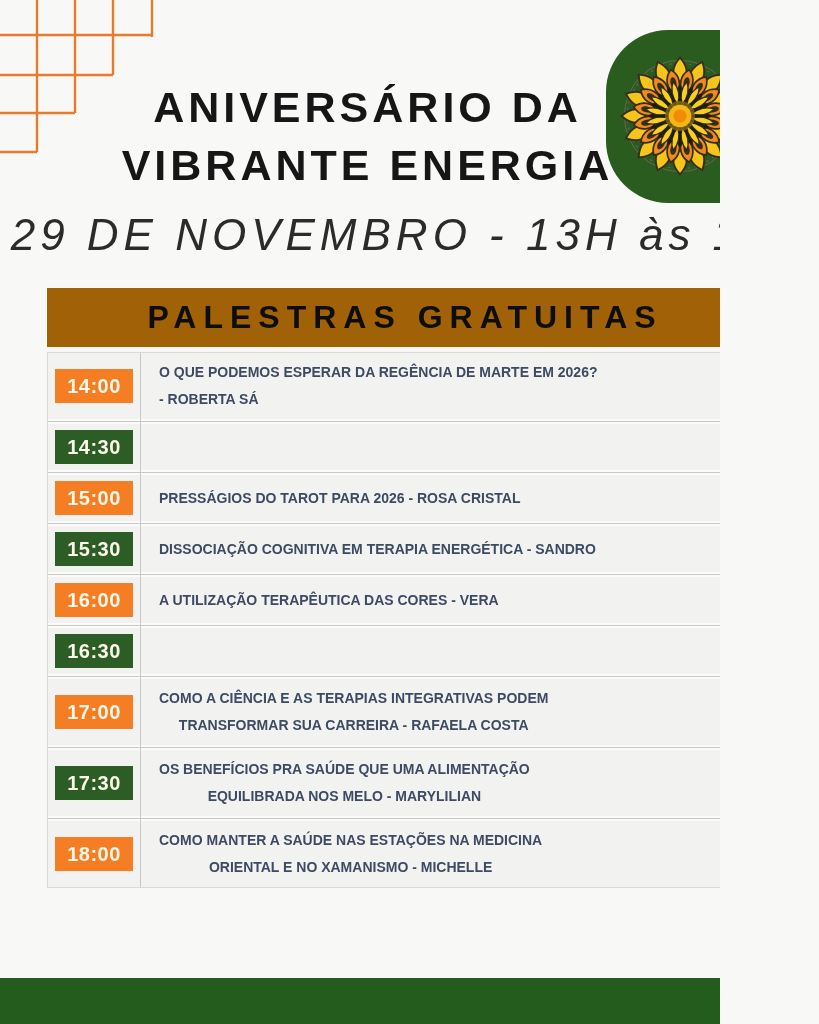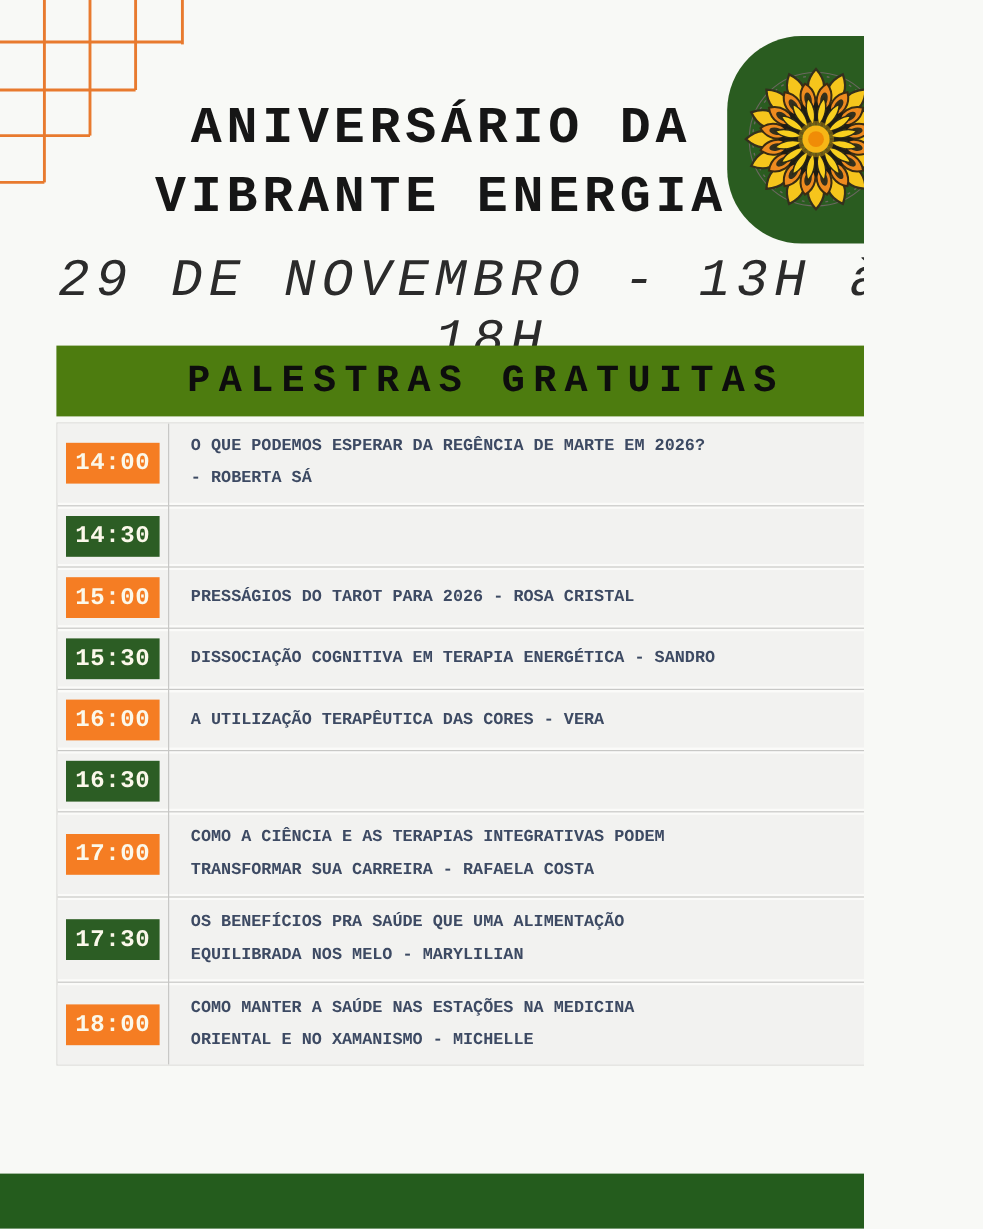--- a/index.html
+++ b/index.html
@@ -1,45 +1,45 @@
 <!DOCTYPE html>
 <html><head>
 <meta charset="utf-8">
 <style>
   * { margin:0; padding:0; box-sizing:border-box; }
   html,body { width:819px; height:1024px; }
   body { font-family:"Liberation Sans", sans-serif; background:#f8f9f6; }
-  .page { position:relative; width:720px; height:1024px; background:#f8f9f6; overflow:hidden;font-family:Liberation Mono, monospace; }
+  .page { position:relative; width:720px; height:1024px; background:#f8f9f6; overflow:hidden; }
 
   
   .squares-decor { position:absolute; left:0; top:0; }
 
   
   .green-blob { position:absolute; top:30px; right:0; width:114px; height:173px;
                 background:#2a5c20; border-radius:62px 0 0 62px; }
 
   
   .mandala { position:absolute; left:614px; top:50px; width:132px; height:132px; }
 
   
   .title-block { position:absolute; left:0; top:78px; width:735px; text-align:center; }
   .title-line { font-size:43px; font-weight:800; letter-spacing:4px; color:#161616; line-height:58px; }
   .subtitle { position:absolute; left:0; top:210px; width:819px; text-align:center;
               font-style:italic; font-weight:400; font-size:44px; letter-spacing:5px; color:#2b2b2b; }
 
   
   .schedule { position:absolute; left:47px; top:288px; width:716px; }
-  .schedule-header { height:59px; line-height:59px; background:#4d7c0f; text-align:center;
+  .schedule-header { height:59px; line-height:59px; background:#a16207; text-align:center;
                      font-size:32px; font-weight:800; letter-spacing:7px; color:#0d0d0d; margin-bottom:5px; }
   .schedule-body { position:relative; background:#fbfbf9; border:1px solid #d9d9d6; }
   .schedule-body::before { content:""; position:absolute; left:92px; top:0; bottom:0; width:1px;
                            background:#c8c8c6; z-index:2; }
   .row { position:relative; display:flex; align-items:center; background:#f2f2f0;
          padding:6px 10px 6px 7px; min-height:46px; }
-  .row + .row { margin-top:5px; }
+  .row + .row { margin-top:5px;text-align:center; }
   .row + .row::before { content:""; position:absolute; left:0; right:0; top:-3px; height:1px; background:#c8c8c6; }
   .time-badge { flex:none; width:78px; height:34px; display:flex; align-items:center; justify-content:center;
                 font-size:20px; font-weight:bold; letter-spacing:0.5px; color:#fbf8ea; }
   .badge-orange { background:#f57d23; }
   .badge-green  { background:#2c5d24; }
   .talk { margin-left:26px; color:#3d4a63; font-weight:bold; font-size:14px; line-height:27px; }
   .talk span { display:block; }
 
   
   .footer-band { position:absolute; left:0; bottom:0; width:819px; height:46px; background:#245c1d; }

